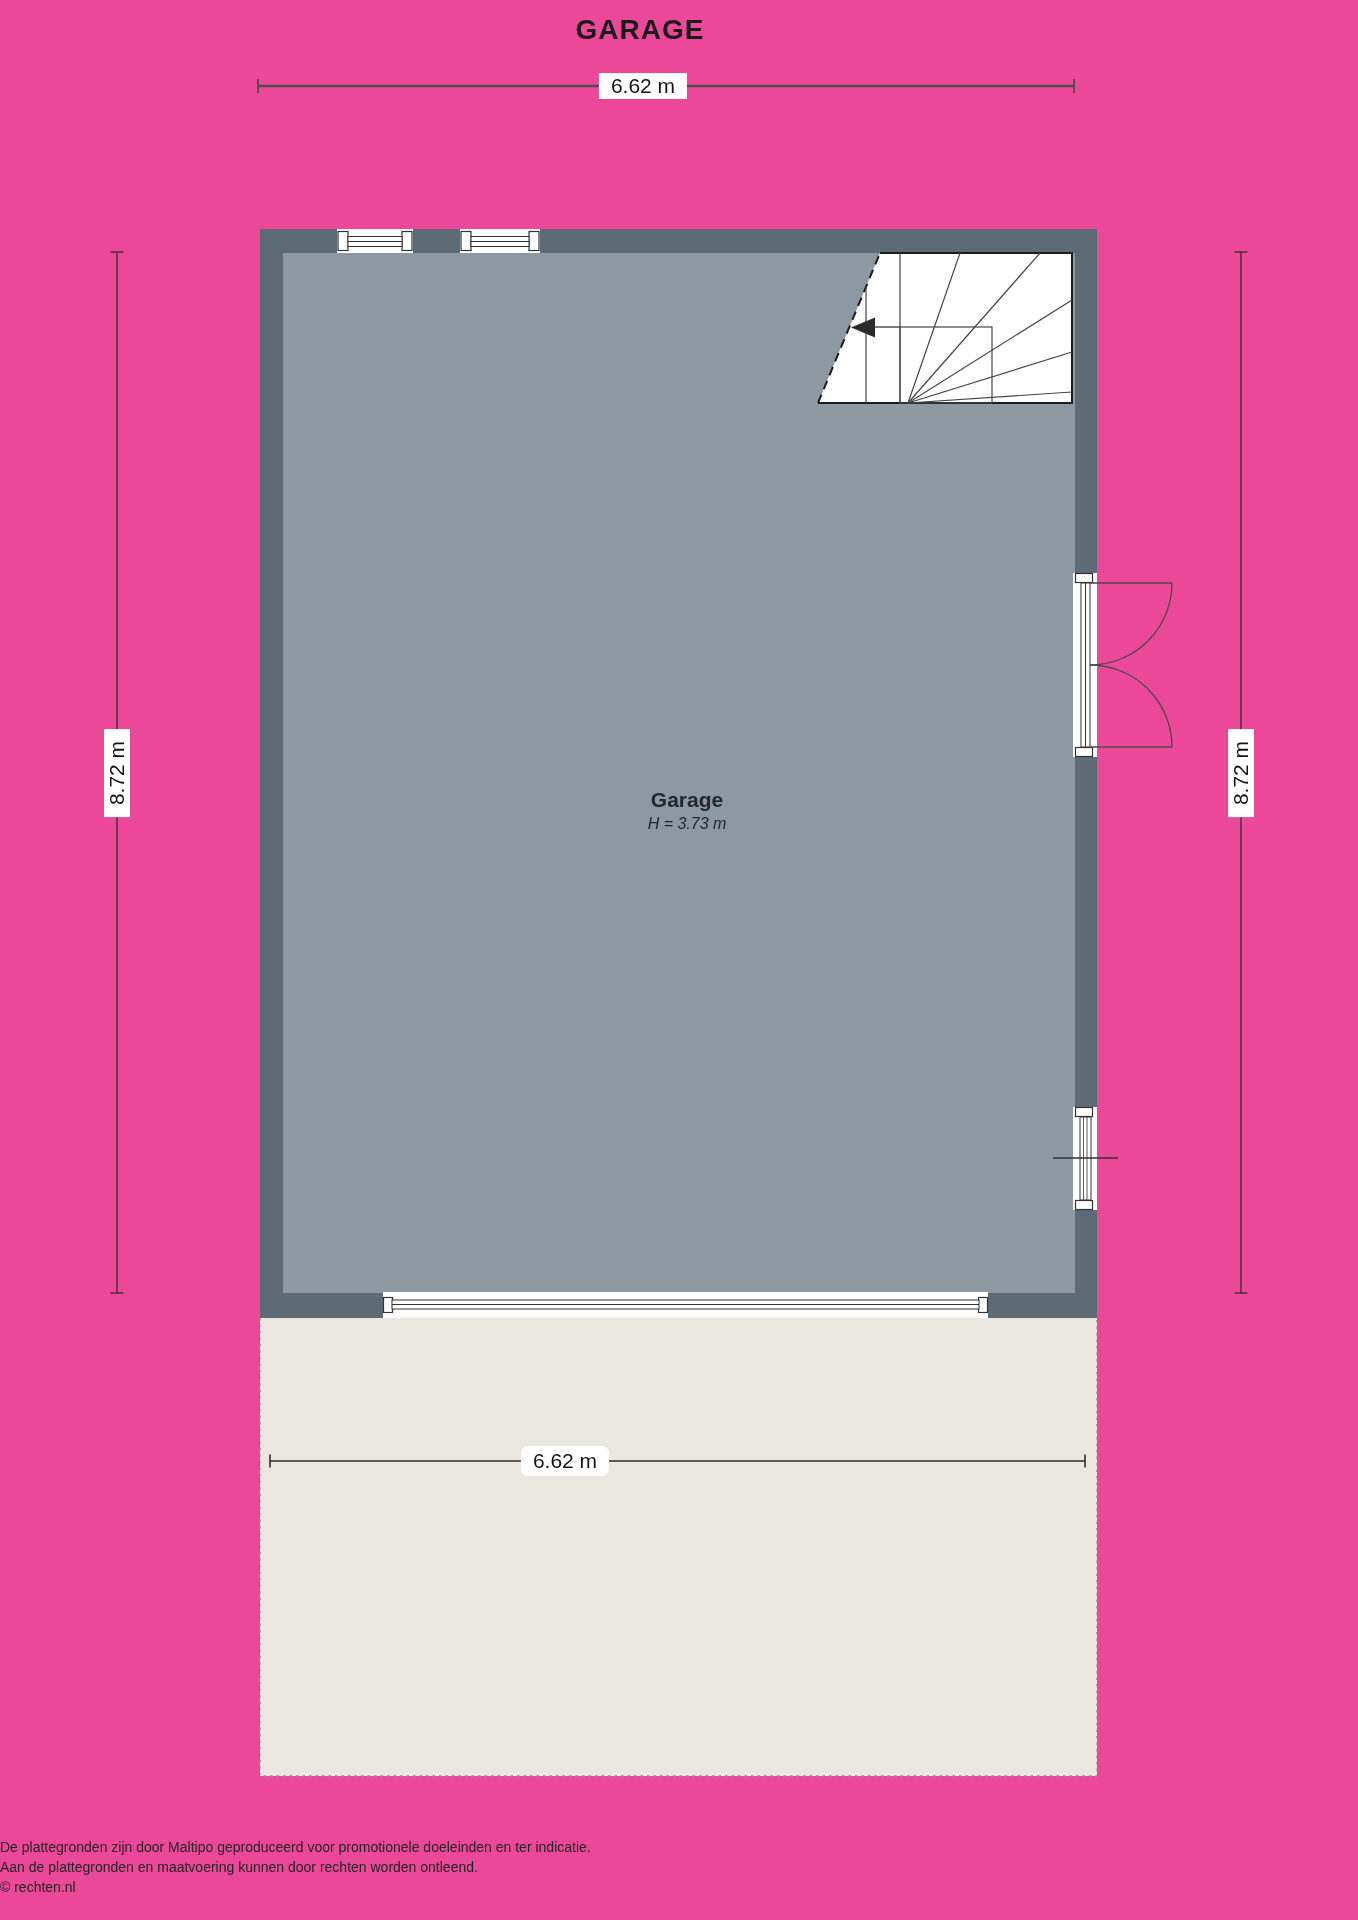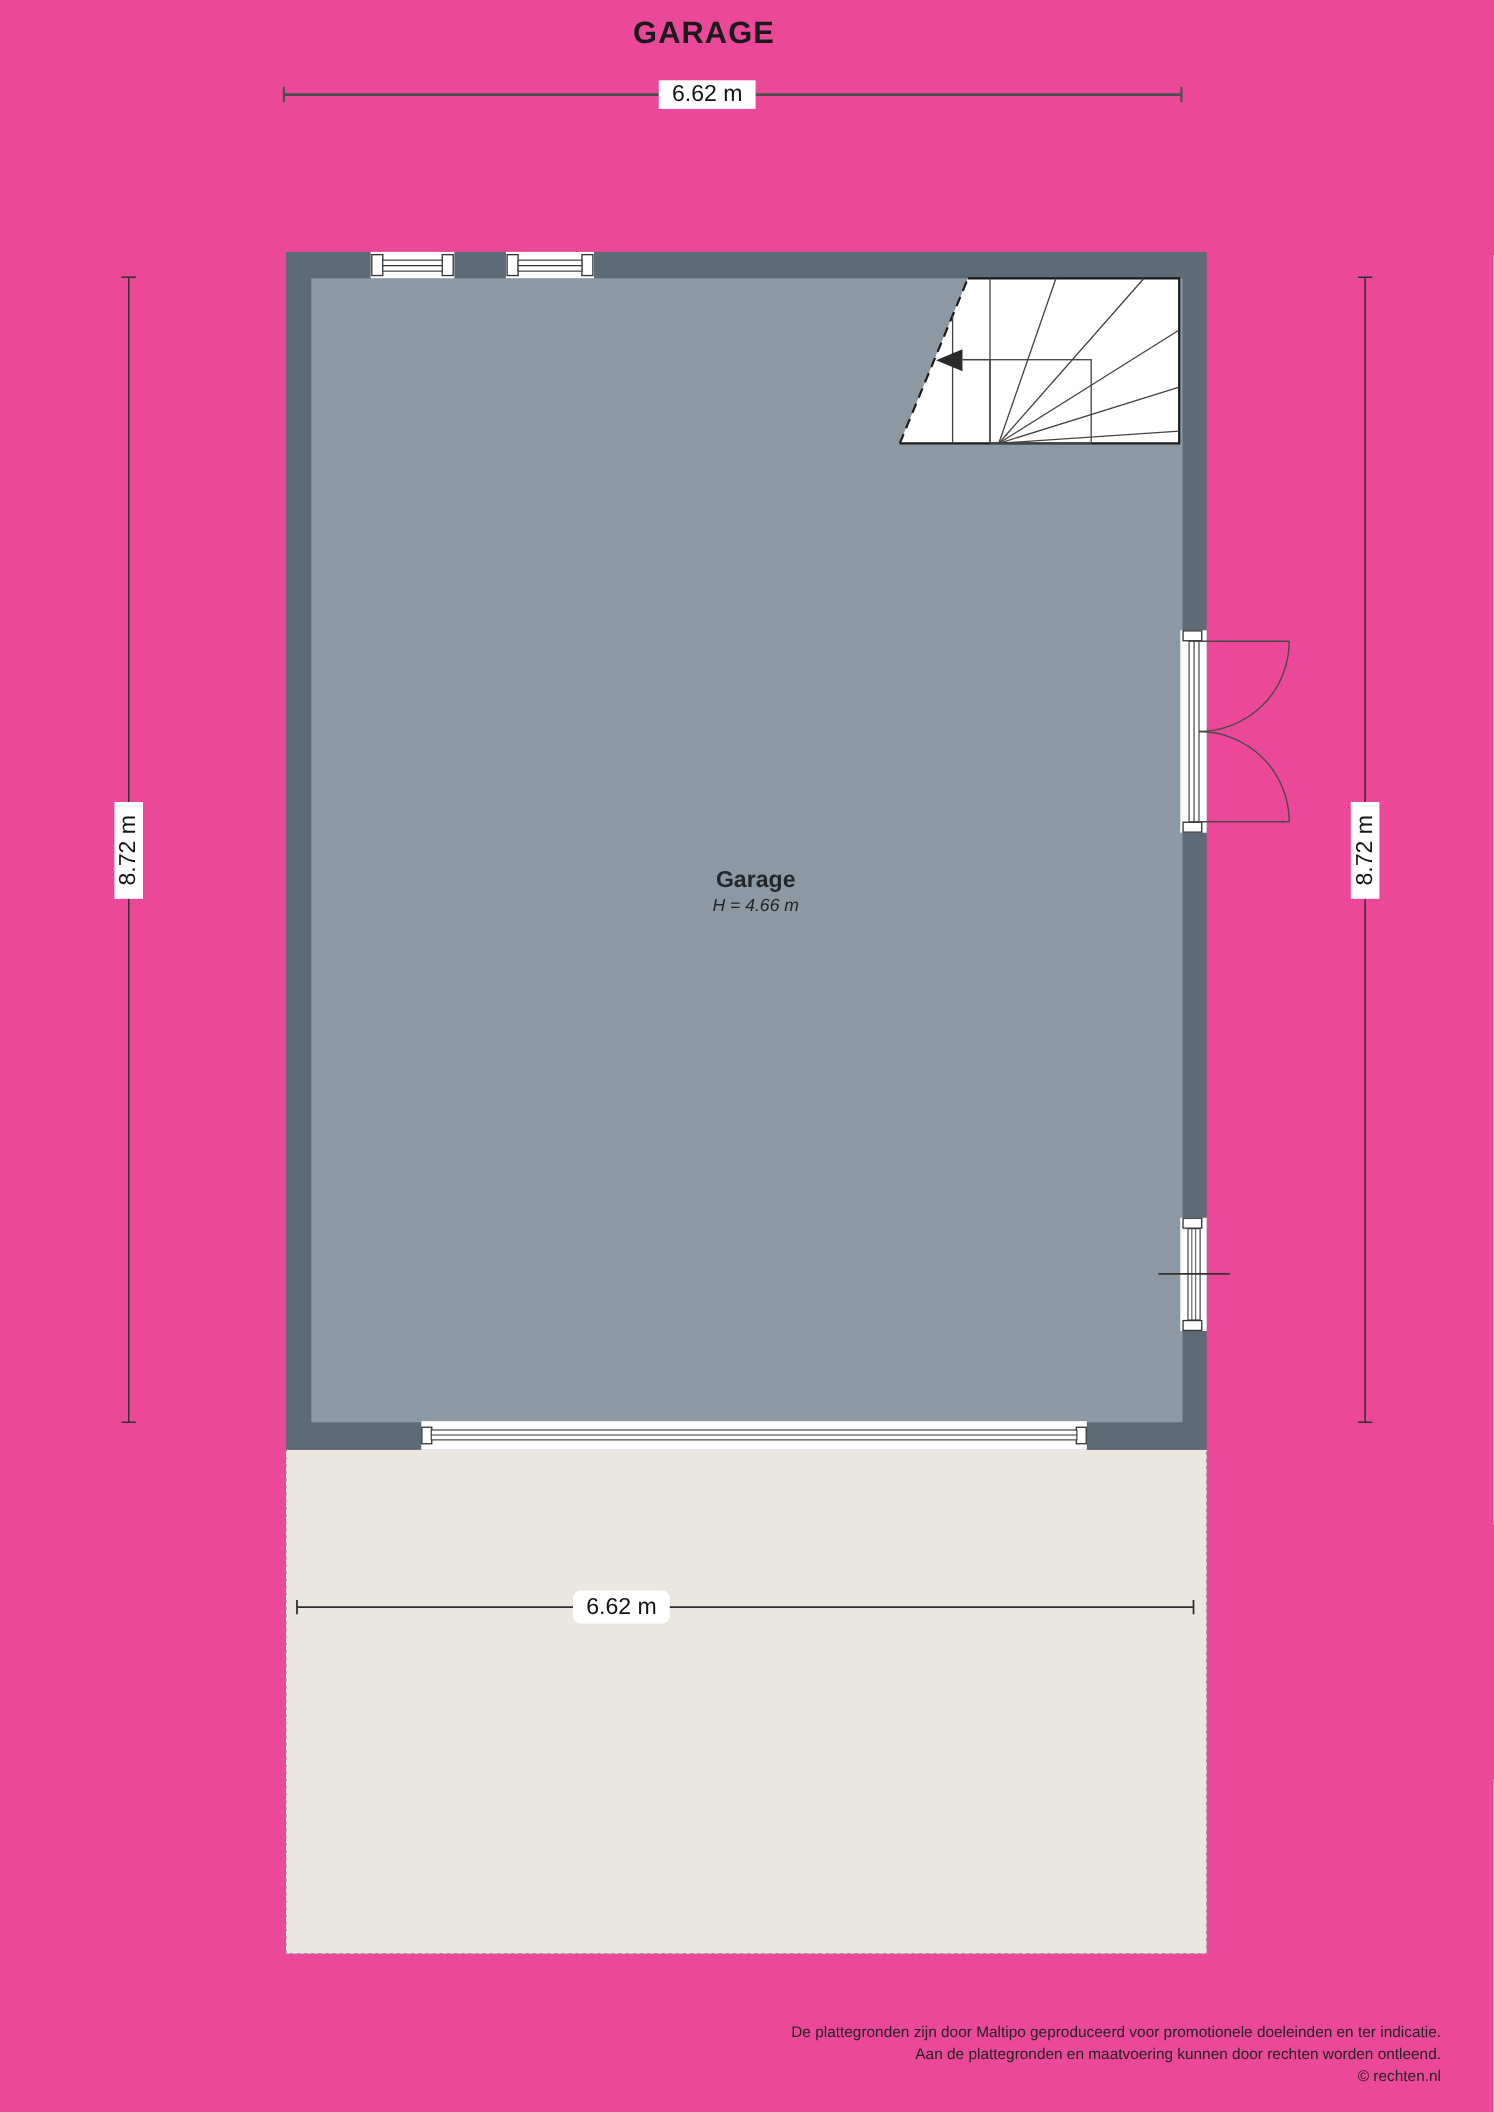--- a/index.html
+++ b/index.html
@@ -24,21 +24,21 @@
   .dim-label.bottom{left:565px;top:1461px;transform:translate(-50%,-50%);border-radius:7px;padding:3px 12px;}
   .dim-label.left{left:117px;top:773px;transform:translate(-50%,-50%) rotate(-90deg);}
   .dim-label.right{left:1241px;top:773px;transform:translate(-50%,-50%) rotate(-90deg);}
   .room-label{
     position:absolute;left:687px;top:788px;transform:translateX(-50%);
     text-align:center;color:#22272c;line-height:1.15;
   }
   .room-label .room-name{font-size:21px;font-weight:600;display:block;}
   .room-label .room-height{font-size:16px;font-style:italic;font-weight:500;display:block;margin-top:3px;}
   .footer{
-    position:absolute;left:0;top:1837px;width:1310px;text-align:right;
+    position:absolute;left:0;top:1837px;width:1310px;text-align:left;
     font-size:14px;line-height:20px;color:#232323;
   }
   .footer div{white-space:nowrap;}
 </style>
 </head>
 <body>
 
 <div class="canvas">
 
   <svg class="plan-svg" viewBox="0 0 1358 1920">
@@ -146,21 +146,21 @@
 
   <div class="page-title">GARAGE</div>
 
   <span class="dim-label top">6.62 m</span>
   <span class="dim-label bottom">6.62 m</span>
   <span class="dim-label left">8.72 m</span>
   <span class="dim-label right">8.72 m</span>
 
   <div class="room-label">
     <span class="room-name">Garage</span>
-    <span class="room-height">H = 4.66 m</span>
+    <span class="room-height">H = 3.73 m</span>
   </div>
 
   <div class="footer">
     <div>De plattegronden zijn door Maltipo geproduceerd voor promotionele doeleinden en ter indicatie.</div>
     <div>Aan de plattegronden en maatvoering kunnen door rechten worden ontleend.</div>
     <div>© rechten.nl</div>
   </div>
 
 </div>
 

